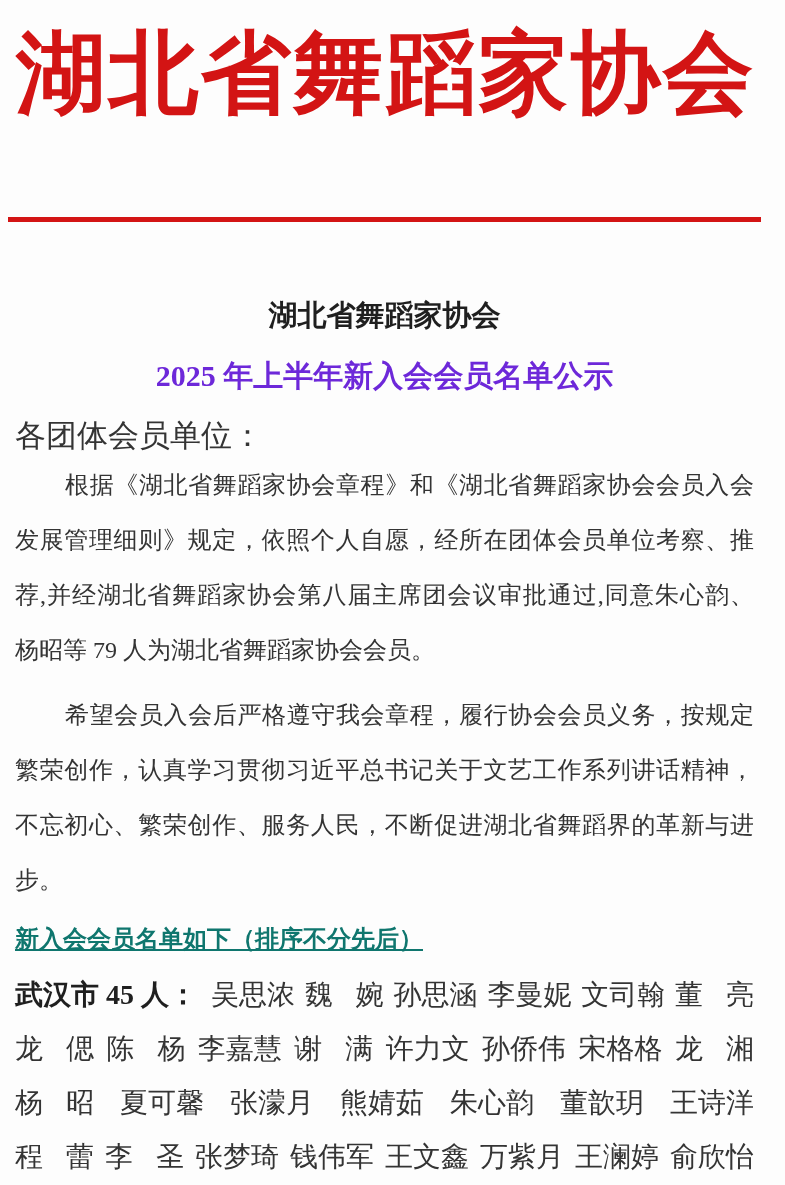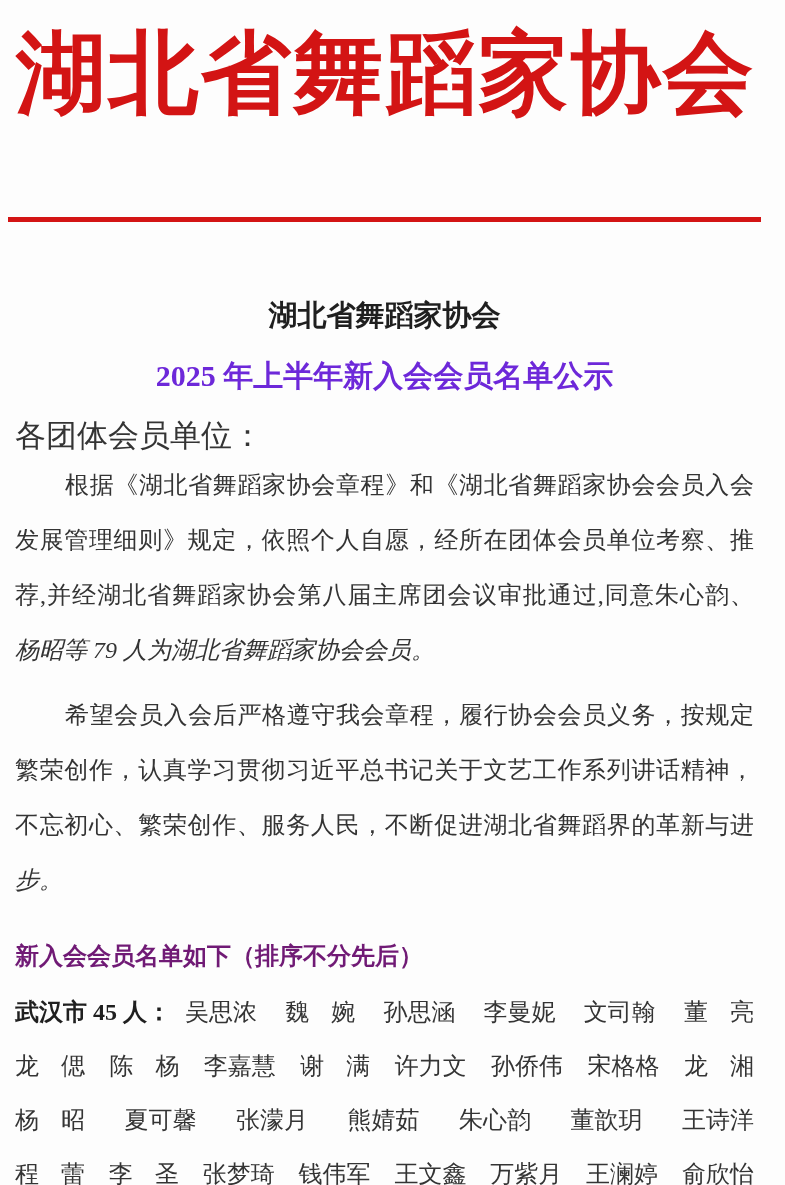--- a/index.html
+++ b/index.html
@@ -58,36 +58,37 @@
   .para { margin-top: 6px; }
   .para.second { margin-top: 10px; }
   .para .line {
     font-size: 24px;
     line-height: 55px;
     text-align: justify;
     text-align-last: justify;
     white-space: normal;
   }
   .para .line.indent { padding-left: 50px; }
-  .para .line.short { text-align-last: left; font-style: italic; }
+  .para .line.short { text-align-last: left; }
 
   .list-heading {
-    margin-top: 31px;
+    margin-top: 14px;
     font-size: 24px;
     line-height: 34px;
     font-weight: bold;
-    color: #701a75;
+    color: #0f766e;
+    text-decoration: underline;
   }
 
   .roster { margin-top: 12px; }
   .roster-row {
     display: flex;
     justify-content: space-between;
     align-items: center;
-    font-size: 24px;
+    font-size: 28px;
     line-height: 54px;
   }
   .roster-row .city-label {
     font-weight: bold;
     color: #1f1f1f;
     white-space: pre;
     margin-right: 14px;
   }
   .roster-row .row-names {
     flex: 1;

